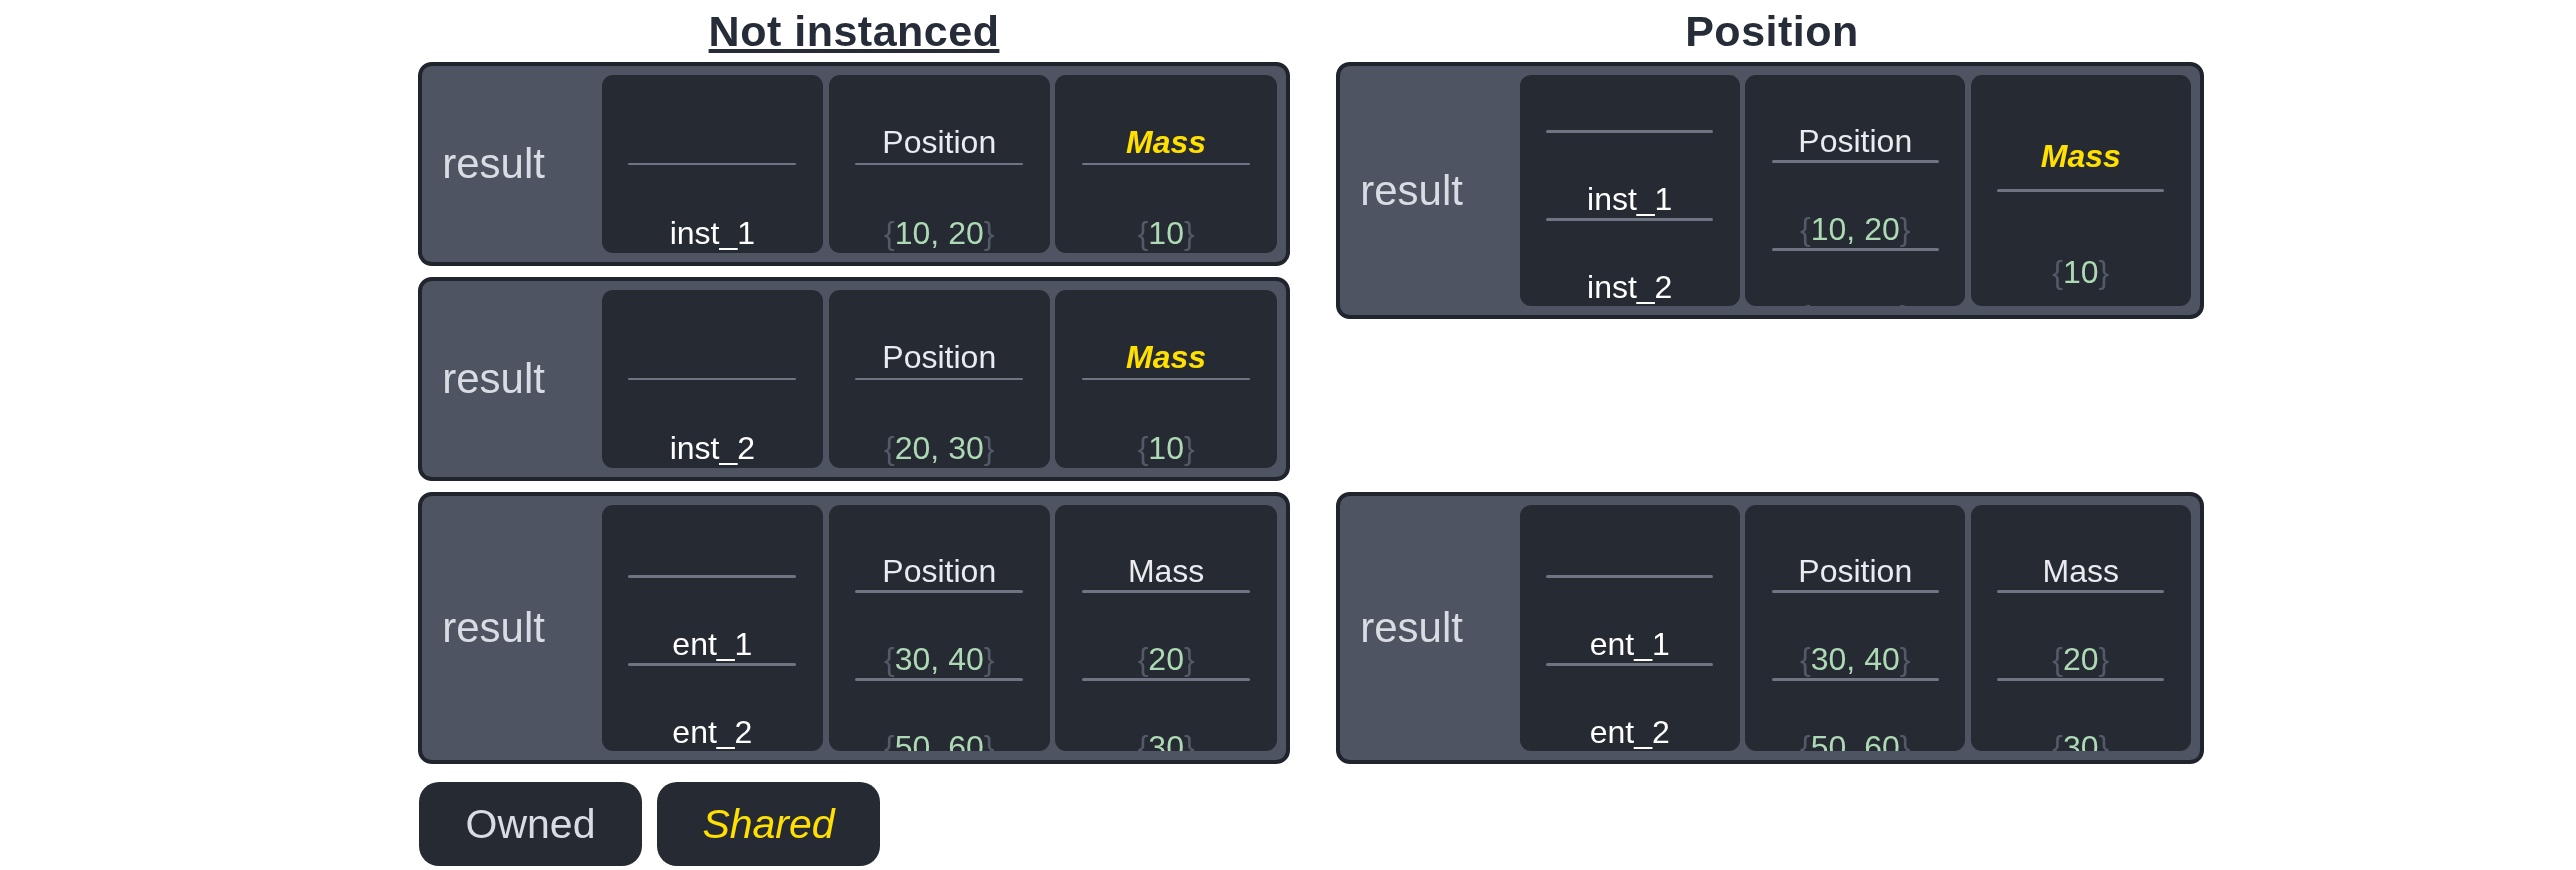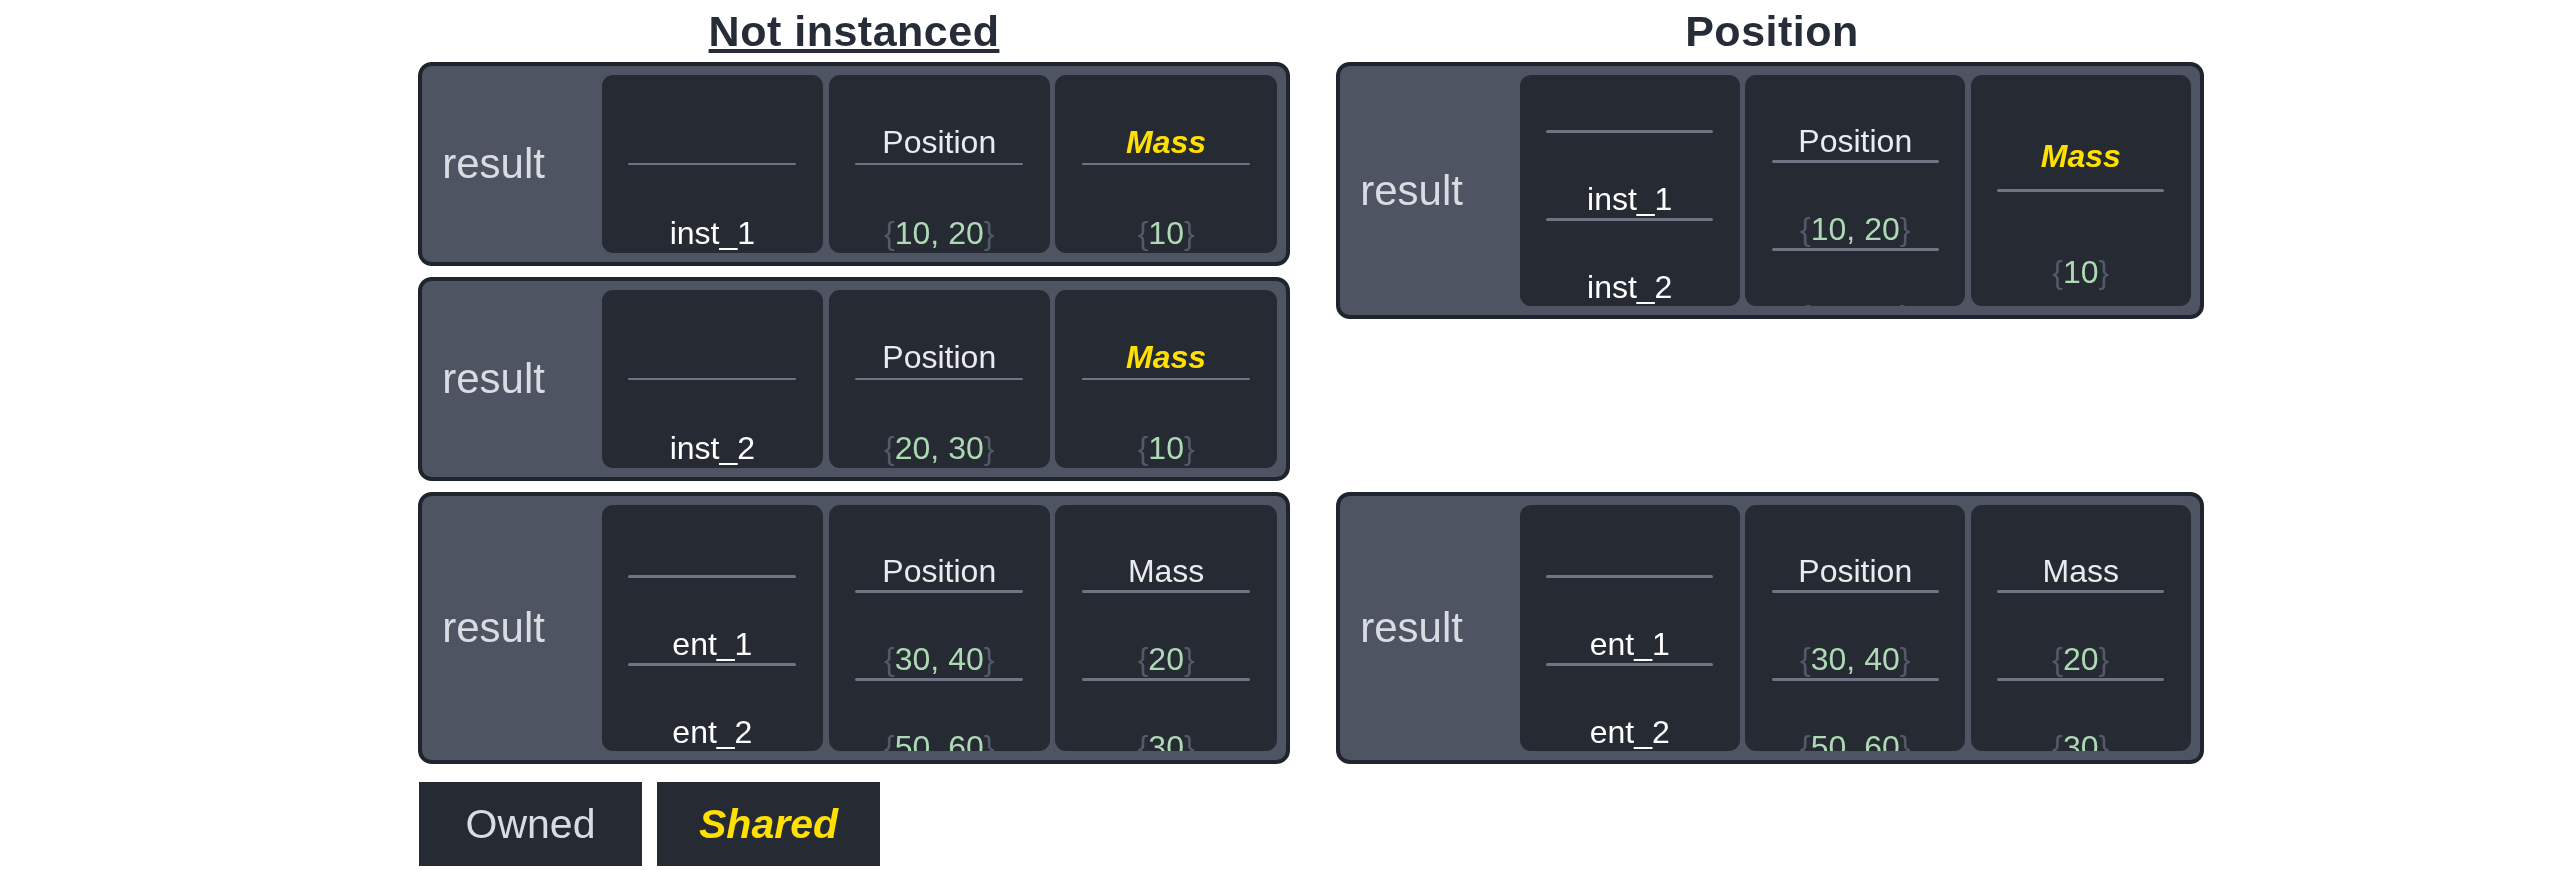--- a/index.html
+++ b/index.html
@@ -68,28 +68,28 @@
     background:#6e7482;
     border-radius:1.8px;
   }
   .val .num { color:#aed9b5; }
   .val .brace { color:#525a68; }
   .chip {
     position:absolute;
     box-sizing:border-box;
     width:223px; height:84px;
     background:#262a33;
-    border-radius:0;
+    border-radius:20px;
     display:flex;
     align-items:center;
     justify-content:center;
     font-size:41px;
   }
   .chip.owned { color:#d9dce3; }
-  .chip.shared { color:#ffe000; font-style:italic; font-weight:bold; }
+  .chip.shared { color:#ffe000; font-style:italic; font-weight:normal; }
 
   
   #title-left  { left:418px;text-decoration:underline; }
   #title-right { left:1336px; }
   #box-ni-1 { left:418px;  top:62px;  width:872px; height:204px; }
   #box-ni-2 { left:418px;  top:277px; width:872px; height:204px; }
   #box-ni-3 { left:418px;  top:492px; width:872px; height:272px; }
   #box-i-1  { left:1336px; top:62px;  width:868px; height:257px; }
   #box-i-2  { left:1336px; top:492px; width:868px; height:272px; }
   #chip-owned  { left:419px; top:782px; }

